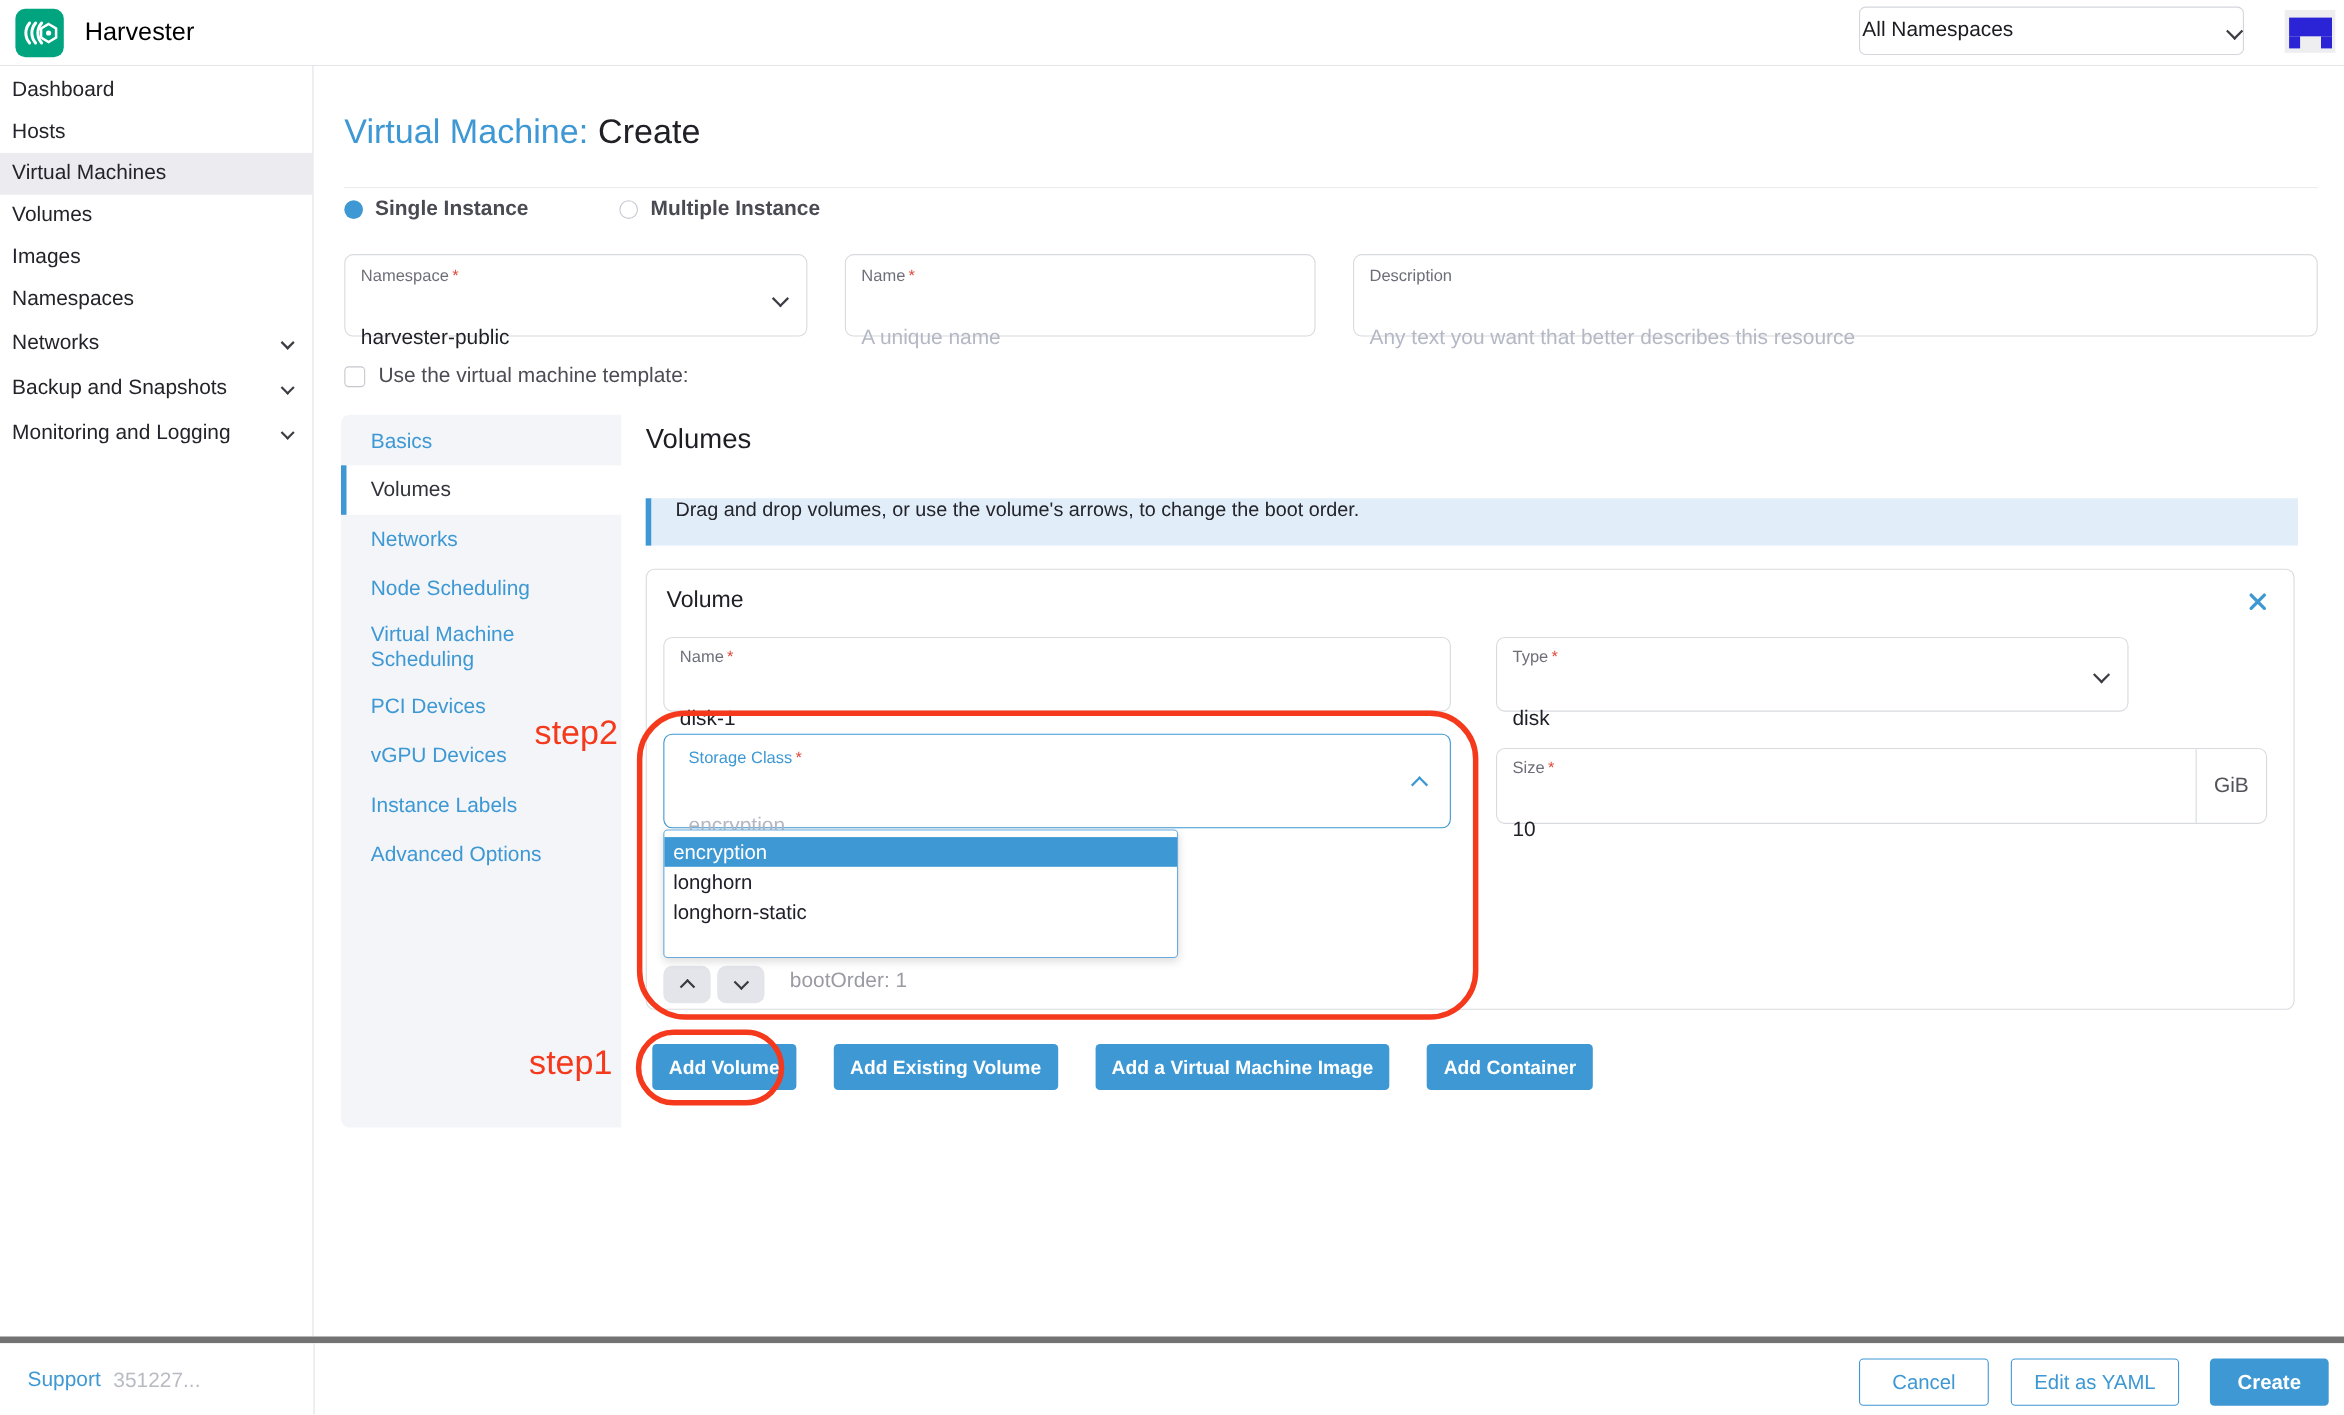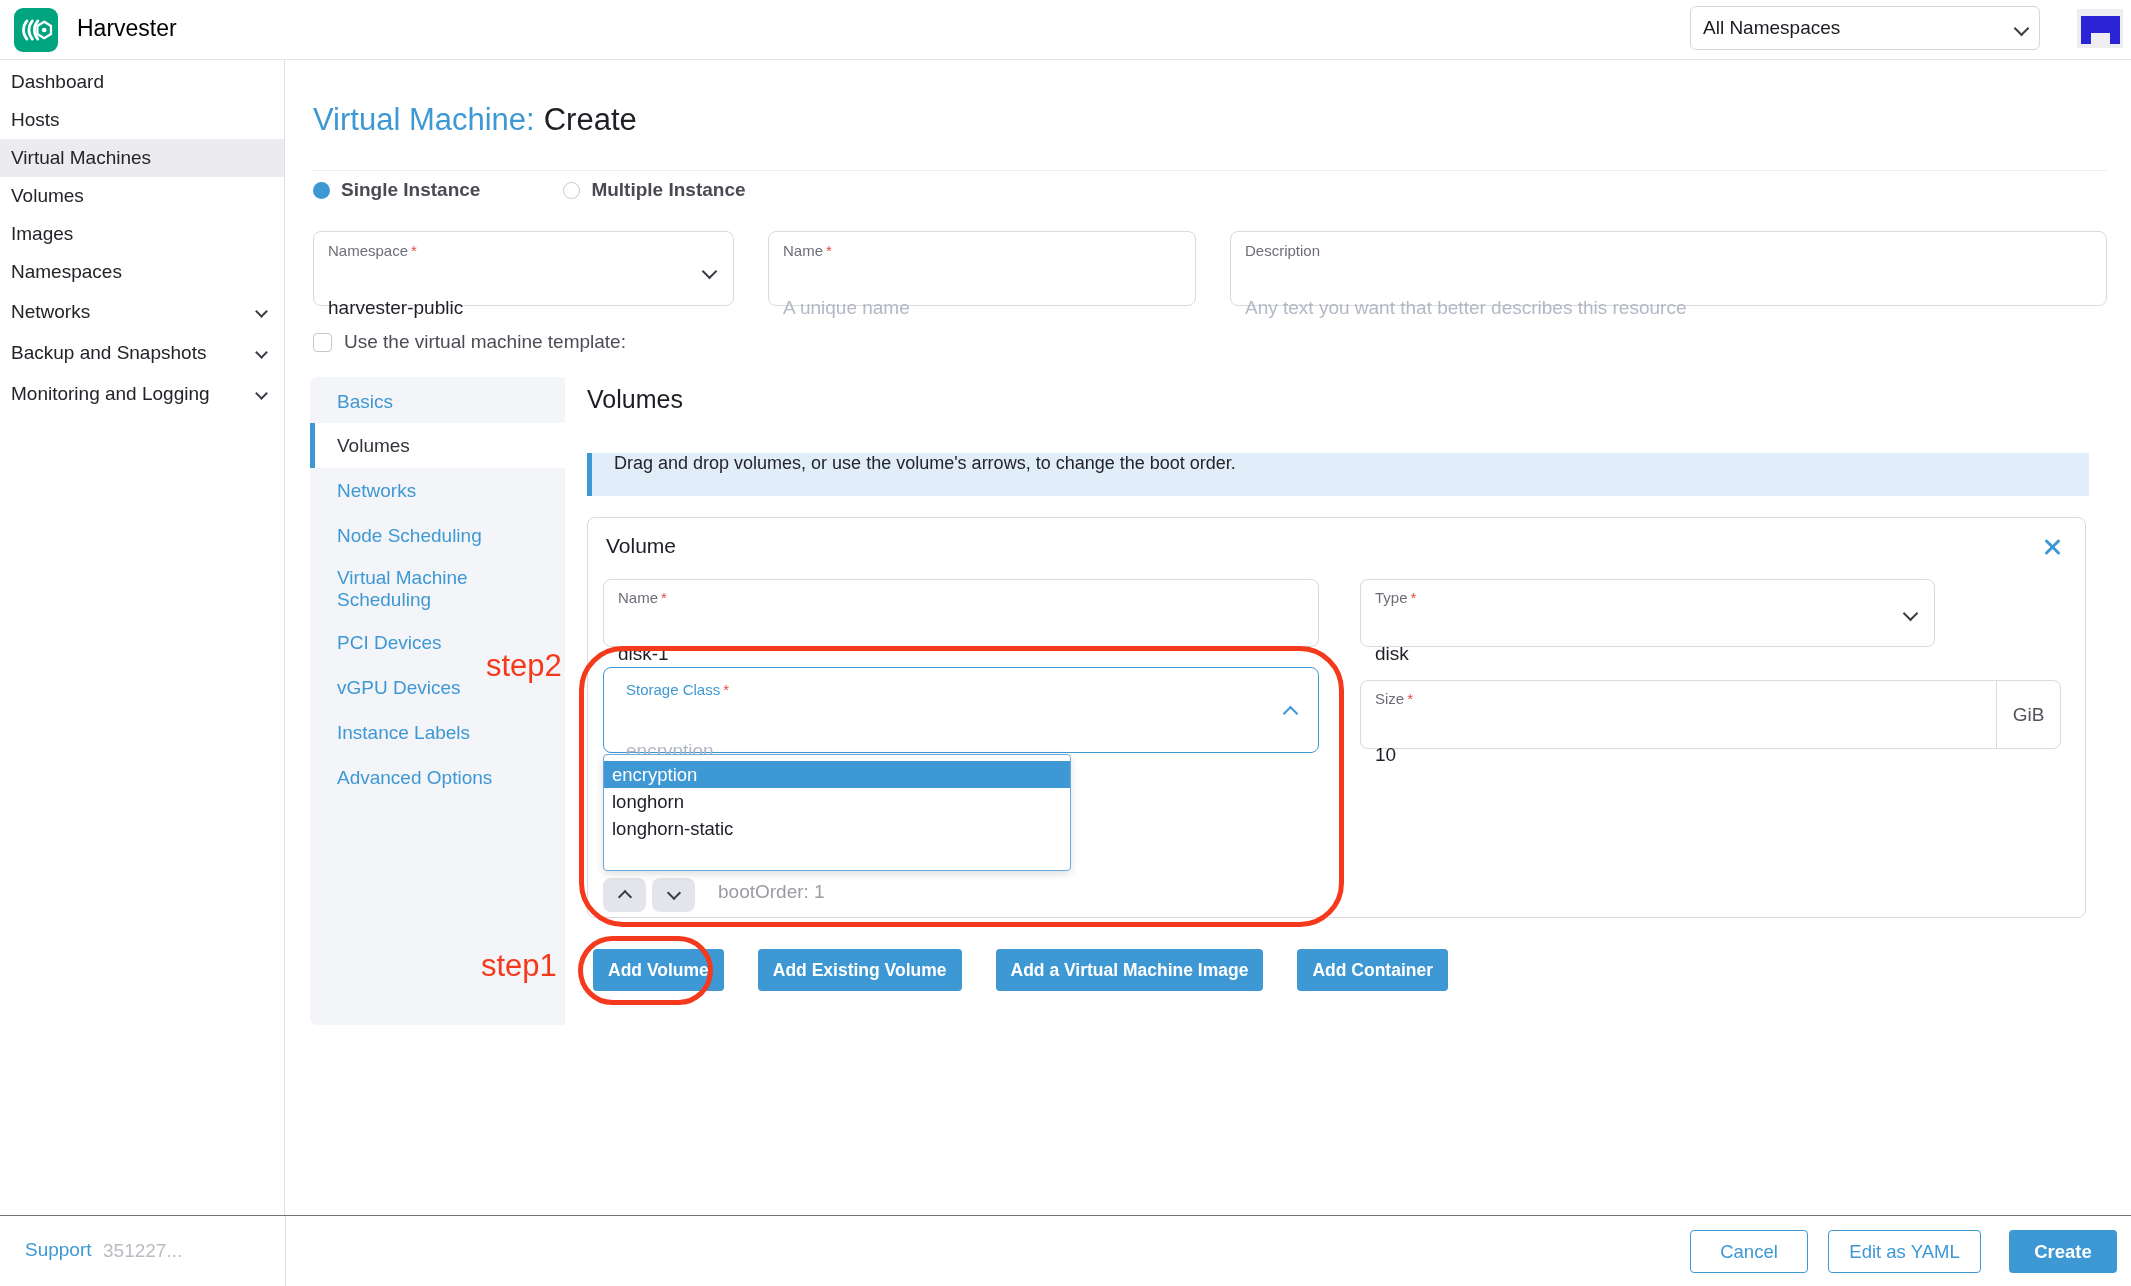--- a/index.html
+++ b/index.html
@@ -3,21 +3,21 @@
 <meta charset="utf-8">
 <style>
   * { margin:0; padding:0; box-sizing:border-box; }
   body { background:#fff; font-family:"Liberation Sans", sans-serif; }
   .screen { position:relative; width:2131px; height:1286px; background:#fff; overflow:hidden; color:#1f1f27; }
 
   
   .header { position:absolute; left:0; top:0; right:0; height:60px; background:#fff; border-bottom:1px solid #e4e5e8; z-index:6; }
   .logo { position:absolute; left:14px; top:8px; width:44px; height:44px; background:#00a580; border-radius:9px; display:flex; align-items:center; justify-content:center; }
   .app-name { position:absolute; left:77px; top:15px; font-size:23px; color:#000000; }
-  .ns-select { position:absolute; left:1690px; top:6px; width:350px; height:44px; border:1px solid #d4d6db; border-radius:6px; background:#fff; display:flex; align-items:center; justify-content:space-between; padding:0 12px; font-size:19px; color:#1b1b21; cursor:pointer; }
+  .ns-select { position:absolute; left:1690px; top:6px; width:350px; height:44px; border:1px solid #d4d6db; border-radius:6px; background:#fff; display:flex; align-items:center; justify-content:space-between; padding:0 2px; font-size:19px; color:#1b1b21; cursor:pointer; }
   .avatar { position:absolute; left:2077px; top:9px; width:46px; height:39px; background:#eeeef0; overflow:hidden; cursor:pointer; }
   .avatar .blue-band { position:absolute; left:4px; right:3px; top:7px; height:17px; background:#2b23d6; }
   .avatar .leg { position:absolute; top:24px; height:11px; width:10px; background:#2b23d6; }
   .avatar .leg.l { left:4px; } .avatar .leg.r { right:3px; }
 
   
   .chev { display:inline-block; width:11px; height:11px; border-right:2px solid #3c3c44; border-bottom:2px solid #3c3c44; }
   .chev.down { transform:rotate(45deg); }
   .chev.up { transform:rotate(-135deg); }
   .chev.sm { width:9px; height:9px; }
@@ -86,21 +86,21 @@
 
   .btn-row { position:absolute; left:28px; top:572px; display:flex; gap:34px; }
   .blue-btn { height:42px; background:#3d98d3; color:#fff; border:none; border-radius:4px; padding:0 15px; font-size:17.5px; font-weight:600; font-family:"Liberation Sans", sans-serif; cursor:pointer; white-space:nowrap; }
 
   
   .anno { position:absolute; z-index:20; pointer-events:none; }
   .anno-box { border:5px solid #f5391c; }
   .anno-label { font-size:31px; color:#f5391c; }
 
   
-  .footer-bar { position:absolute; left:0; right:0; bottom:0; height:71px; background:#fff; border-top:1px solid #737373; z-index:5; }
+  .footer-bar { position:absolute; left:0; right:0; bottom:0; height:71px; background:#fff; border-top:6px solid #737373; z-index:5; }
   .footer-vline { position:absolute; left:285px; top:0; bottom:0; width:1px; background:#e0e1e5; }
   .support-link { position:absolute; left:25px; top:23px; font-size:19px; color:#3d98d3; cursor:pointer; }
   .version { position:absolute; left:103px; top:24px; font-size:19px; color:#b9bbc3; }
   .outline-btn { position:absolute; top:14px; height:43px; background:#fff; border:1px solid #3d98d3; color:#3d98d3; border-radius:4px; font-size:18.5px; font-family:"Liberation Sans", sans-serif; cursor:pointer; }
   .solid-btn { position:absolute; top:14px; height:43px; background:#3d98d3; border:none; color:#fff; border-radius:4px; font-size:18.5px; font-weight:600; font-family:"Liberation Sans", sans-serif; cursor:pointer; }
 </style>
 </head>
 <body>
 
 <div class="screen">

